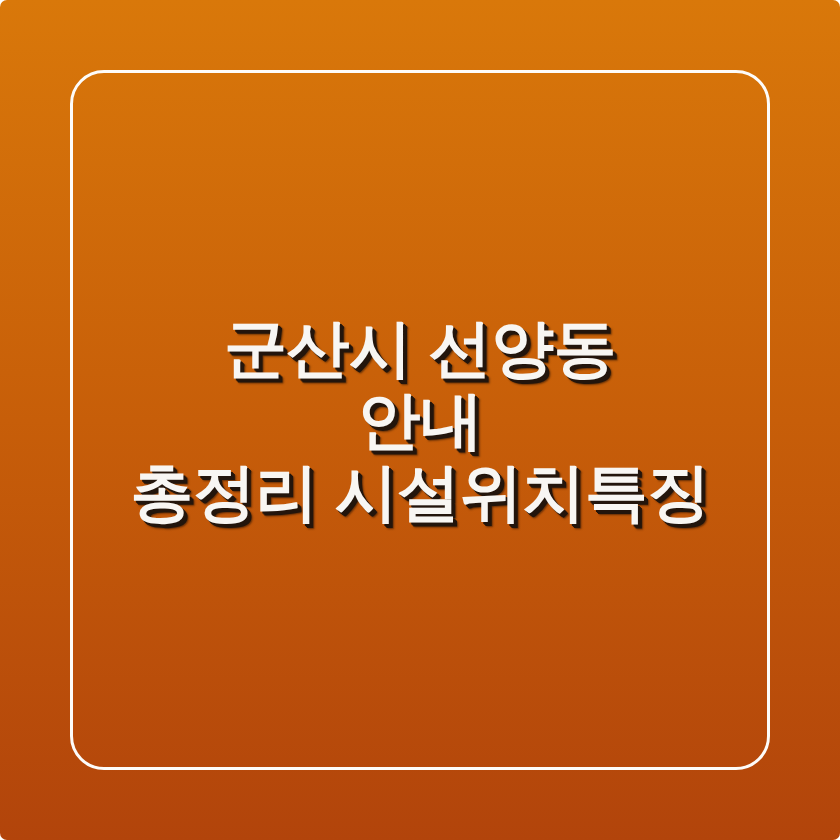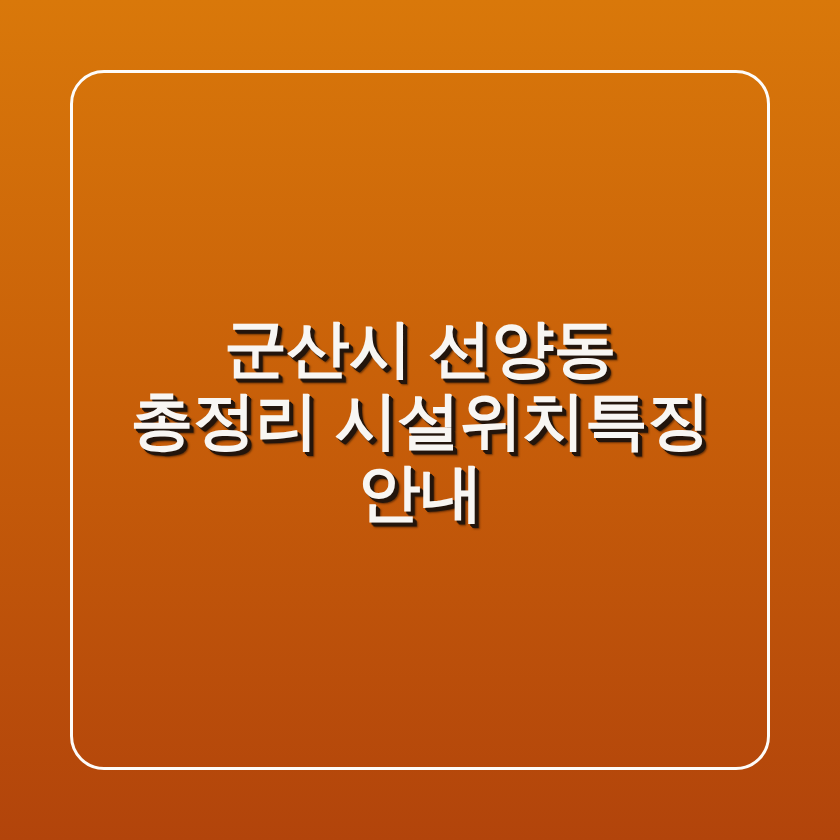--- a/index.html
+++ b/index.html
@@ -13,20 +13,21 @@
     font-family: "Liberation Sans", "DejaVu Sans", sans-serif;
   }
 
   #thumbnail-card {
     position: relative;
     width: 840px;
     height: 840px;
     box-sizing: border-box;
     background: linear-gradient(180deg, #d9780a 0%, #c75e09 50%, #b2440b 100%);
     overflow: hidden;
+    border-radius: 7px;
   }
 
   
   #inner-frame {
     position: absolute;
     left: 70px;
     top: 70px;
     width: 700px;
     height: 700px;
     box-sizing: border-box;
@@ -69,17 +70,17 @@
 </style>
 </head>
 <body>
 
 <div id="thumbnail-card">
 
   <div id="inner-frame"></div>
 
   <div id="title-block">
     <span class="title-line">군산시 선양동</span>
+    <span class="title-line">안내</span>
     <span class="title-line">총정리 시설위치특징</span>
-    <span class="title-line">안내</span>
   </div>
 
 </div>
 
 </body></html>

